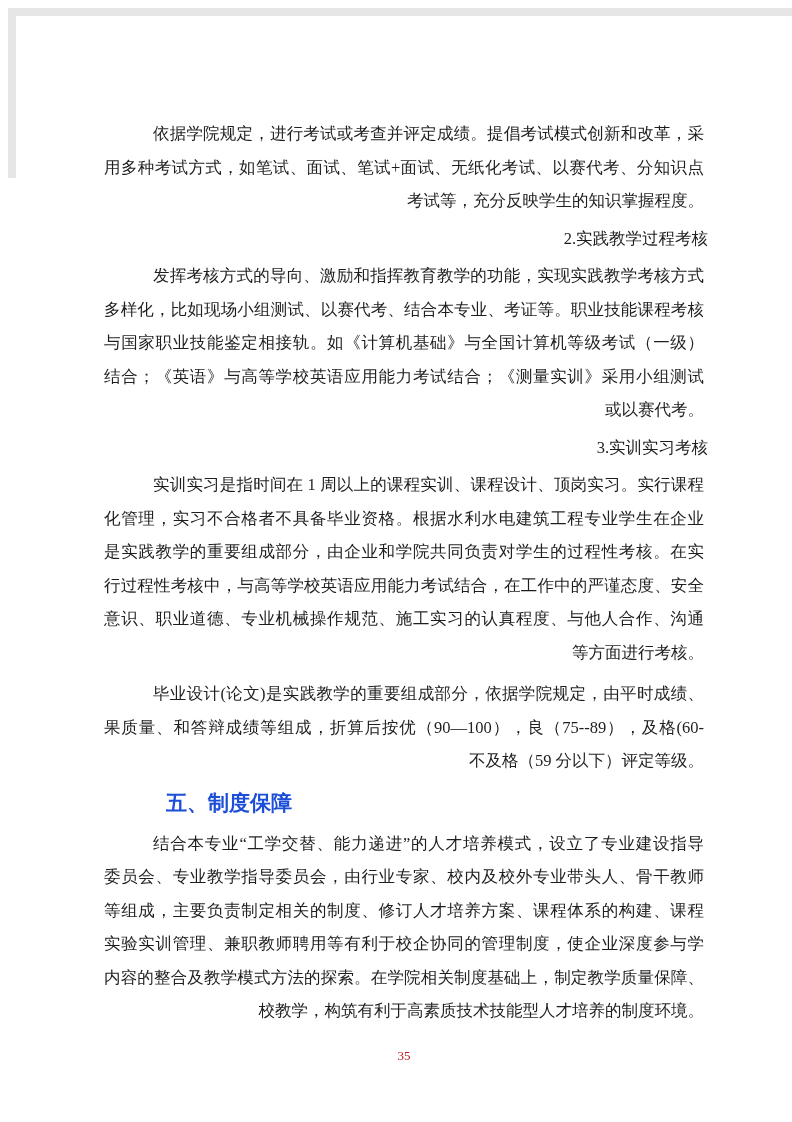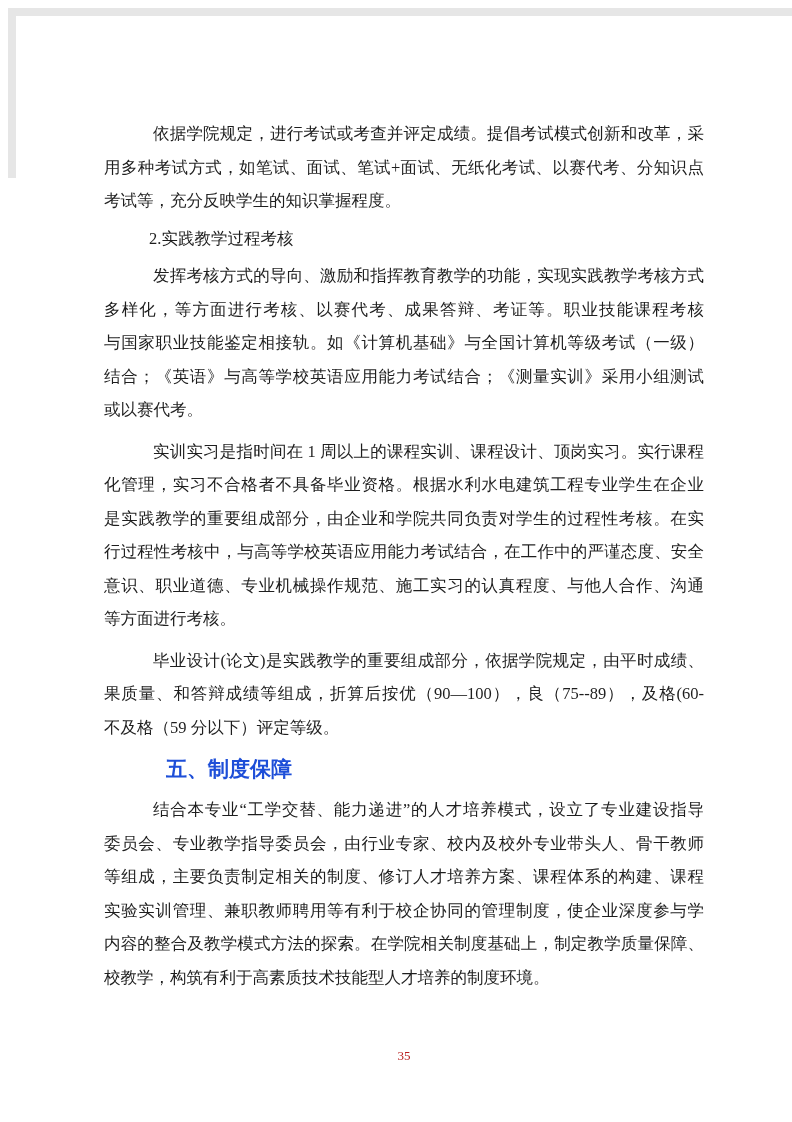--- a/index.html
+++ b/index.html
@@ -25,20 +25,21 @@
     top: 97px;
     width: 624px;
   }
 
   .line, .subheading {
     height: 33.5px;
     line-height: 33.5px;
     font-size: 16.5px;
     overflow: hidden;
     white-space: normal;
+    text-align: right;
   }
   .line.fill {
     text-align: justify;
     text-align-last: justify;
     text-justify: inter-character;
   }
   .line.first, .subheading { text-indent: 49px; }
 
   .heading {
     height: 41px;
@@ -69,25 +70,26 @@
 
   <div class="text-block" id="doc-body">
       <div class="para">
         <div class="line first fill">依据学院规定，进行考试或考查并评定成绩。提倡考试模式创新和改革，采</div>
         <div class="line fill">用多种考试方式，如笔试、面试、笔试+面试、无纸化考试、以赛代考、分知识点</div>
         <div class="line">考试等，充分反映学生的知识掌握程度。</div>
       </div>
       <div class="subheading">2.实践教学过程考核</div>
       <div class="para">
         <div class="line first fill">发挥考核方式的导向、激励和指挥教育教学的功能，实现实践教学考核方式</div>
-        <div class="line fill">多样化，等方面进行考核、以赛代考、成果答辩、考证等。职业技能课程考核</div>
+        <div class="line fill">多样化，比如现场小组测试、以赛代考、结合本专业、考证等。职业技能课程考核</div>
         <div class="line fill">与国家职业技能鉴定相接轨。如《计算机基础》与全国计算机等级考试（一级）</div>
         <div class="line fill">结合；《英语》与高等学校英语应用能力考试结合；《测量实训》采用小组测试</div>
         <div class="line">或以赛代考。</div>
       </div>
+      <div class="subheading">3.实训实习考核</div>
       <div class="para">
         <div class="line first fill">实训实习是指时间在 1 周以上的课程实训、课程设计、顶岗实习。实行课程</div>
         <div class="line fill">化管理，实习不合格者不具备毕业资格。根据水利水电建筑工程专业学生在企业</div>
         <div class="line fill">是实践教学的重要组成部分，由企业和学院共同负责对学生的过程性考核。在实</div>
         <div class="line fill">行过程性考核中，与高等学校英语应用能力考试结合，在工作中的严谨态度、安全</div>
         <div class="line fill">意识、职业道德、专业机械操作规范、施工实习的认真程度、与他人合作、沟通</div>
         <div class="line">等方面进行考核。</div>
       </div>
       <div class="para">
         <div class="line first fill">毕业设计(论文)是实践教学的重要组成部分，依据学院规定，由平时成绩、成</div>

